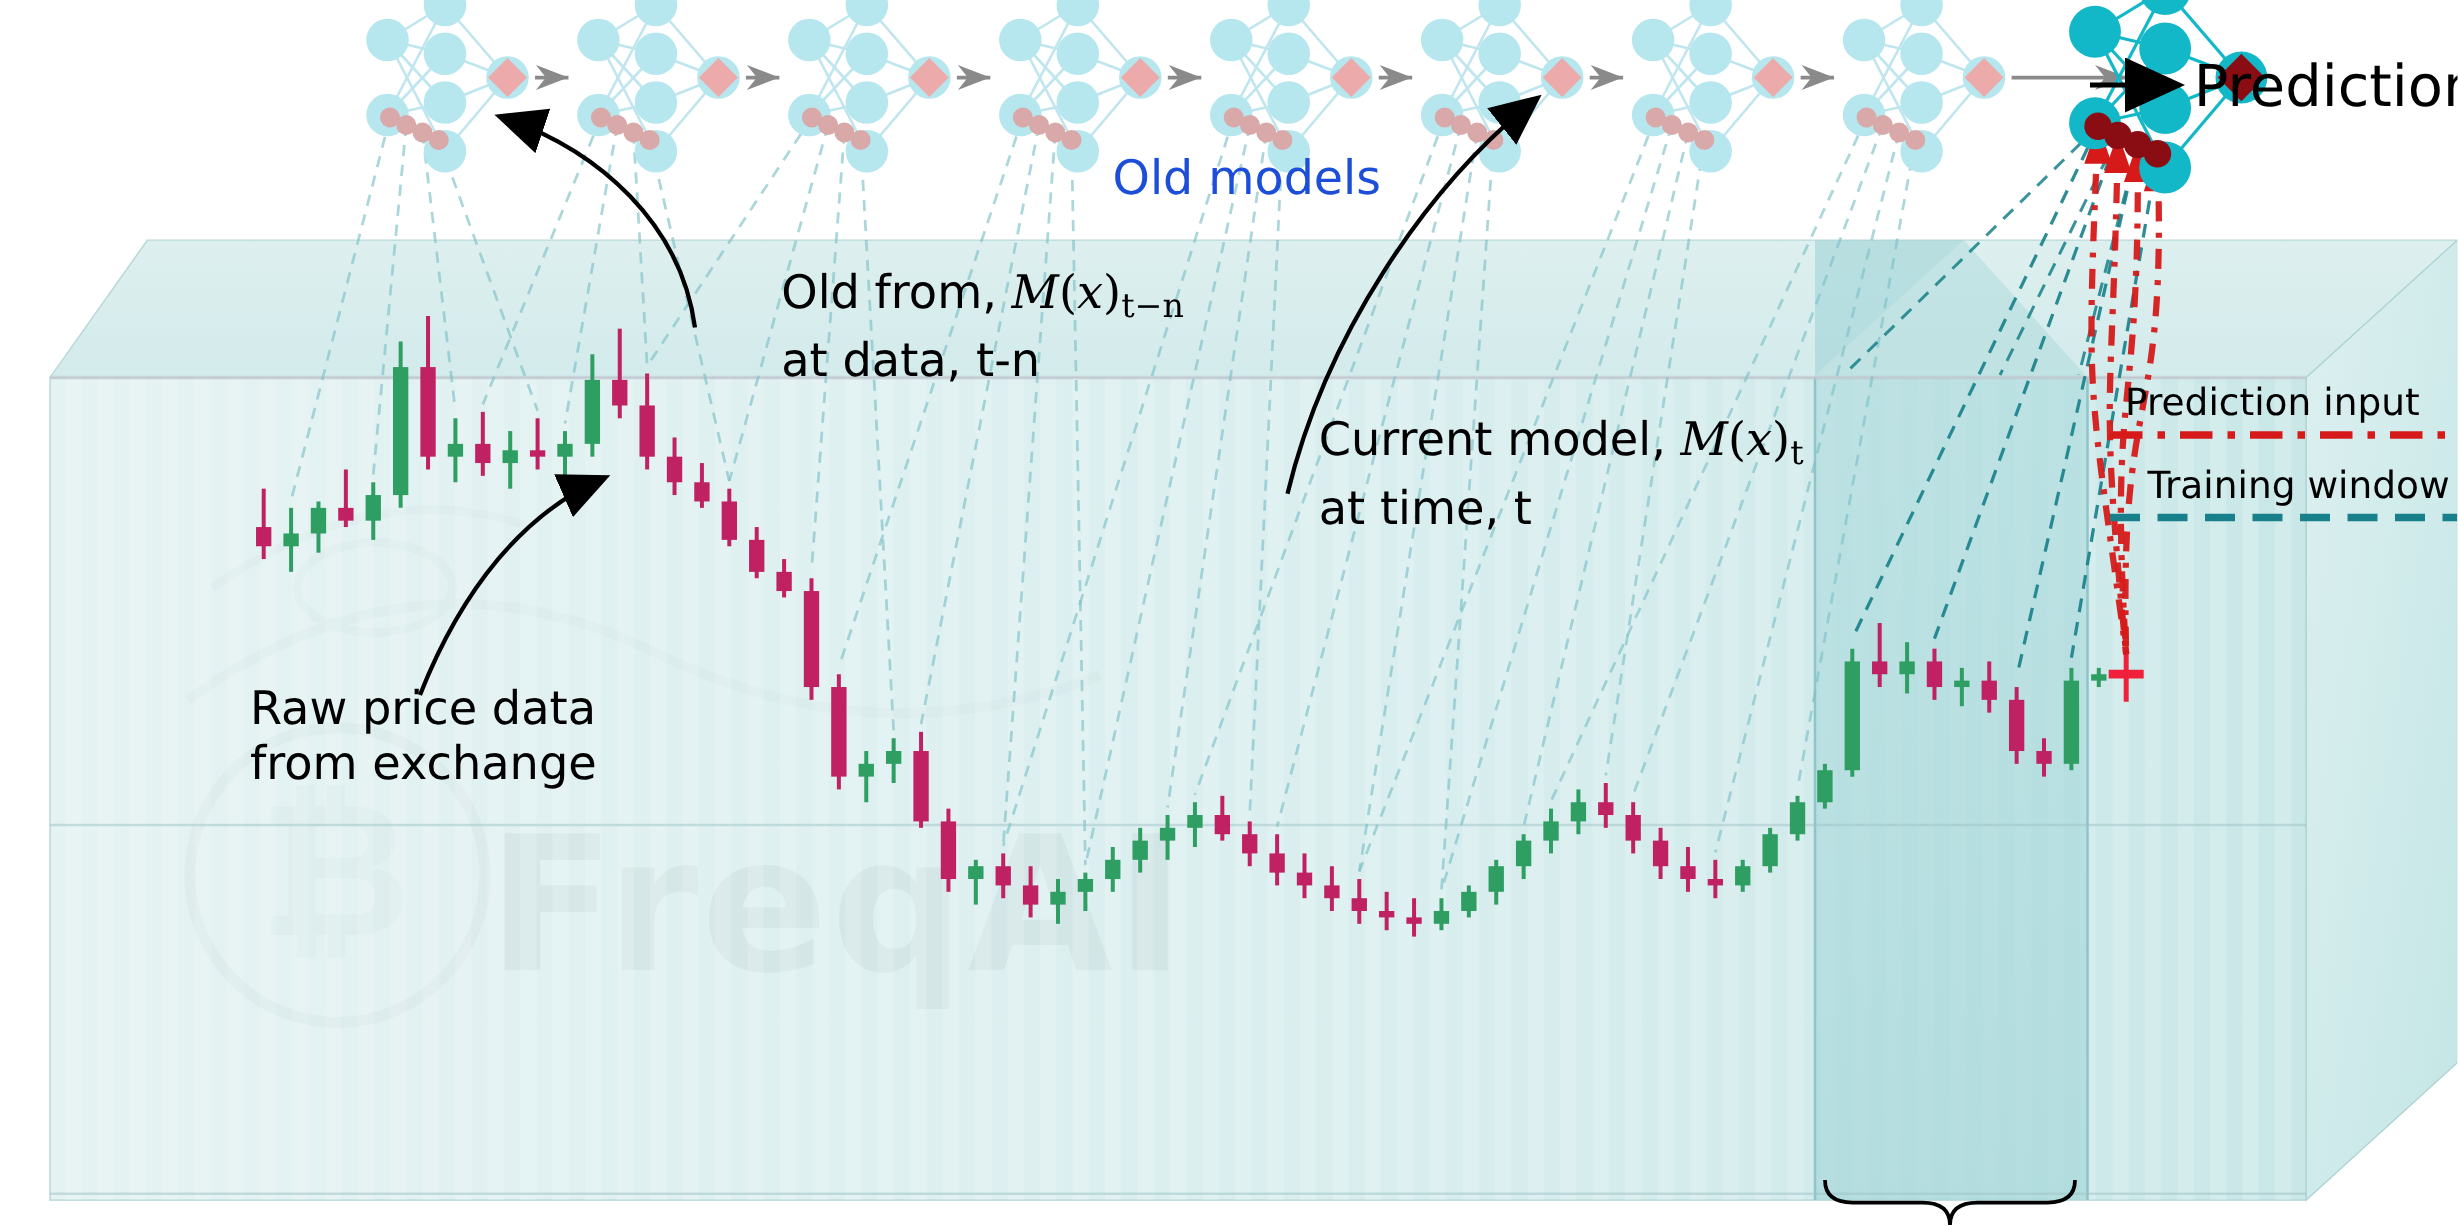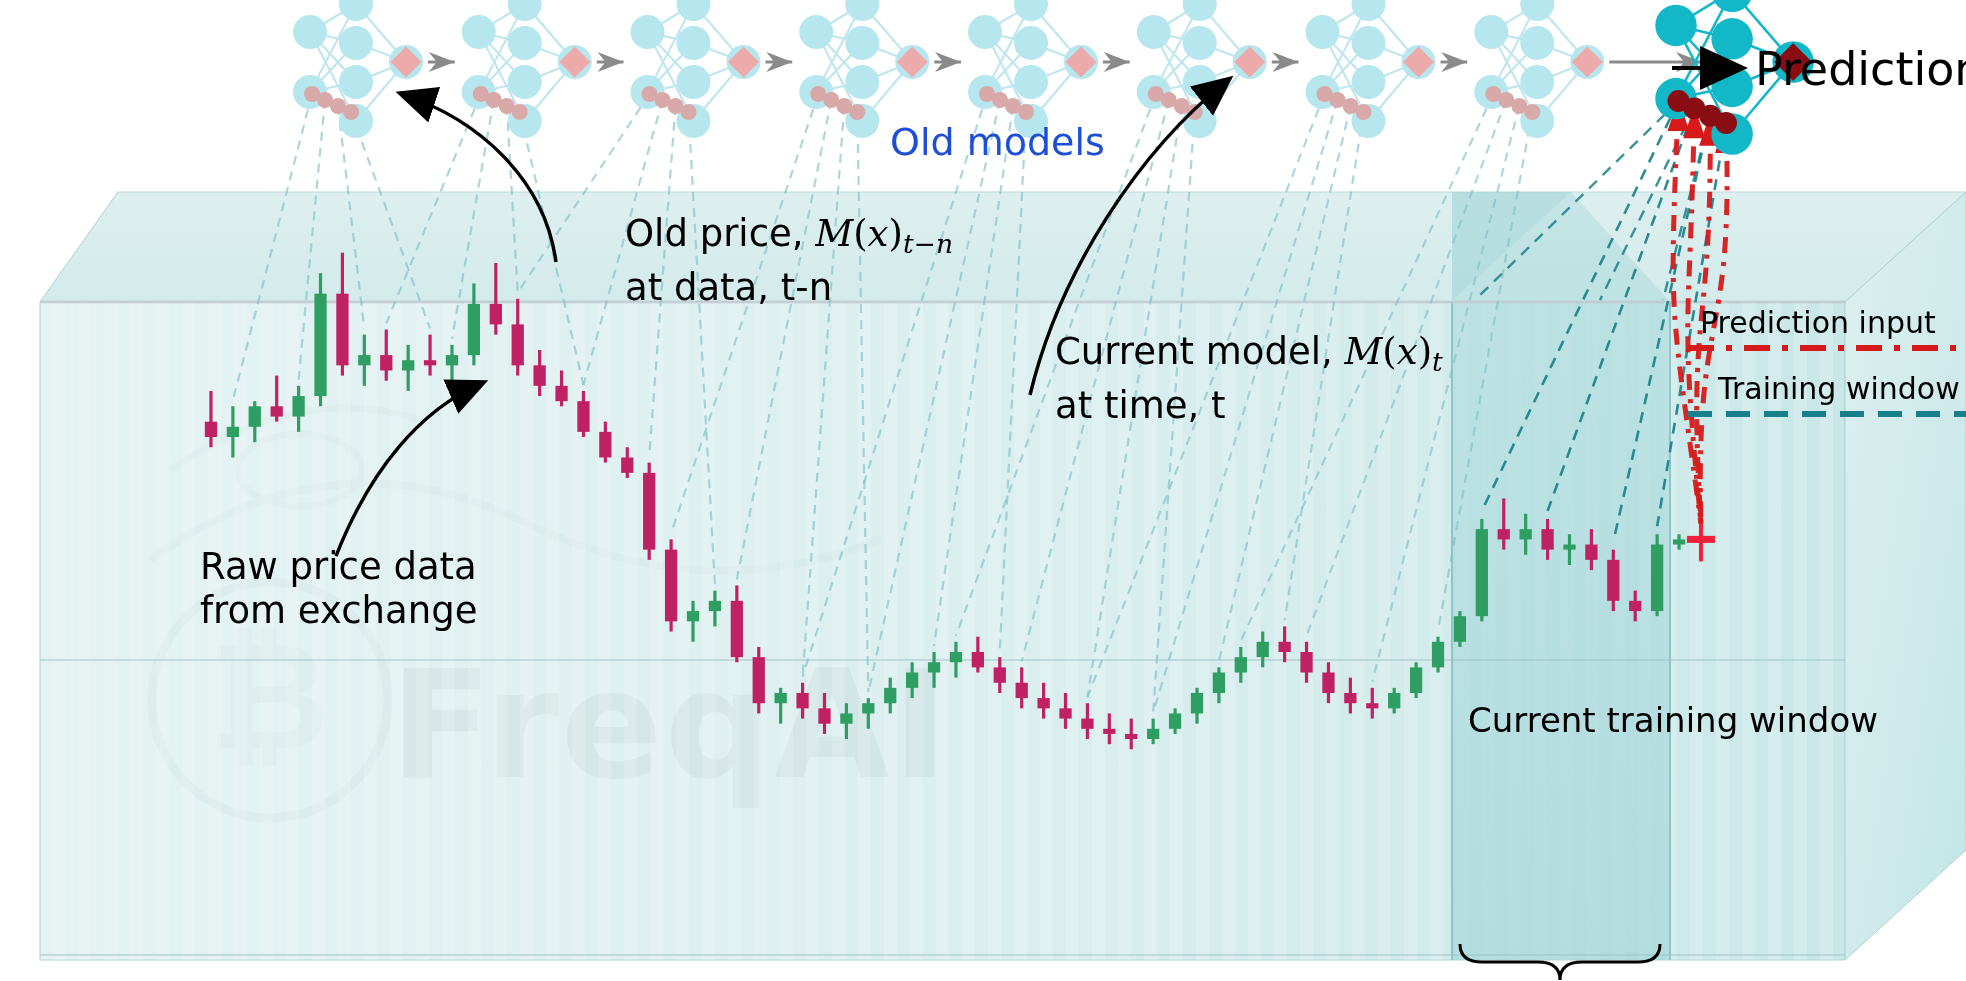--- a/index.html
+++ b/index.html
@@ -4,21 +4,21 @@
 <style>
   html,body{margin:0;padding:0;background:#ffffff;}
   body{width:1966px;height:981px;overflow:hidden;
        font-family:"DejaVu Sans","Liberation Sans",sans-serif;}
   #stage{position:relative;width:1966px;height:981px;background:#fff;}
   svg.layer{position:absolute;left:0;top:0;width:1966px;height:981px;}
   .txt{position:absolute;color:#000;white-space:nowrap;}
   .anno{font-size:37px;line-height:44px;font-family:"DejaVu Sans","Liberation Sans",sans-serif;}
   .mathit{font-family:"DejaVu Serif","Liberation Serif",serif;font-style:italic;}
   .mathup{font-family:"DejaVu Serif","Liberation Serif",serif;font-style:normal;}
-  .sub{font-size:0.72em;vertical-align:-0.28em;font-family:"DejaVu Serif","Liberation Serif",serif;font-style:italic;}
+  .sub{font-size:0.72em;vertical-align:-0.28em;font-family:"DejaVu Serif","Liberation Serif",serif;}
   .oldmodels{font-size:38px;color:#1d4ed8;}
   .legendlabel{font-size:30px;}
   .predlabel{font-size:46px;}
   .ctw{font-size:34px;}
   .wm{position:absolute;color:#e8e8e8;font-size:150px;font-weight:700;letter-spacing:2px;
       font-family:"DejaVu Sans","Liberation Sans",sans-serif;}
 </style>
 </head>
 <body>
 
@@ -543,34 +543,33 @@
   </svg>
 
   <svg class="layer" viewBox="0 0 1966 981">
     <line x1="1688" y1="348" x2="1966" y2="348" stroke="#d61a1a" stroke-width="6" stroke-dasharray="26 12 6 12" stroke-linecap="butt"></line>
     <line x1="1688" y1="414" x2="1966" y2="414" stroke="#18808a" stroke-width="6" stroke-dasharray="24 14" stroke-linecap="butt"></line>
   </svg>
 
   <div class="txt oldmodels" style="left:890px;top:120px;">Old models</div>
 
   <div class="txt anno" style="left:625px;top:212px;">
-    <span>Old price, </span><span class="mathit">M</span><span class="mathup">(</span><span class="mathit">x</span><span class="mathup">)</span><span class="sub">t−n</span>
+    <span>Old from, </span><span class="mathit">M</span><span class="mathup">(</span><span class="mathit">x</span><span class="mathup">)</span><span class="sub">t−n</span>
     <div>at data, t-n</div>
   </div>
 
   <div class="txt anno" style="left:1055px;top:330px;">
     <span>Current model, </span><span class="mathit">M</span><span class="mathup">(</span><span class="mathit">x</span><span class="mathup">)</span><span class="sub">t</span>
     <div>at time, t</div>
   </div>
 
   <div class="txt anno" style="left:200px;top:545px;">
     <div>Raw price data</div>
     <div>from exchange</div>
   </div>
 
   <div class="txt predlabel" style="left:1755px;top:42px;">Prediction</div>
 
   <div class="txt legendlabel" style="left:1700px;top:305px;">Prediction input</div>
   <div class="txt legendlabel" style="left:1718px;top:371px;">Training window</div>
 
-  <div class="txt ctw" style="left:1468px;top:700px;">Current training window</div>
 
 </div>
 
 </body></html>

